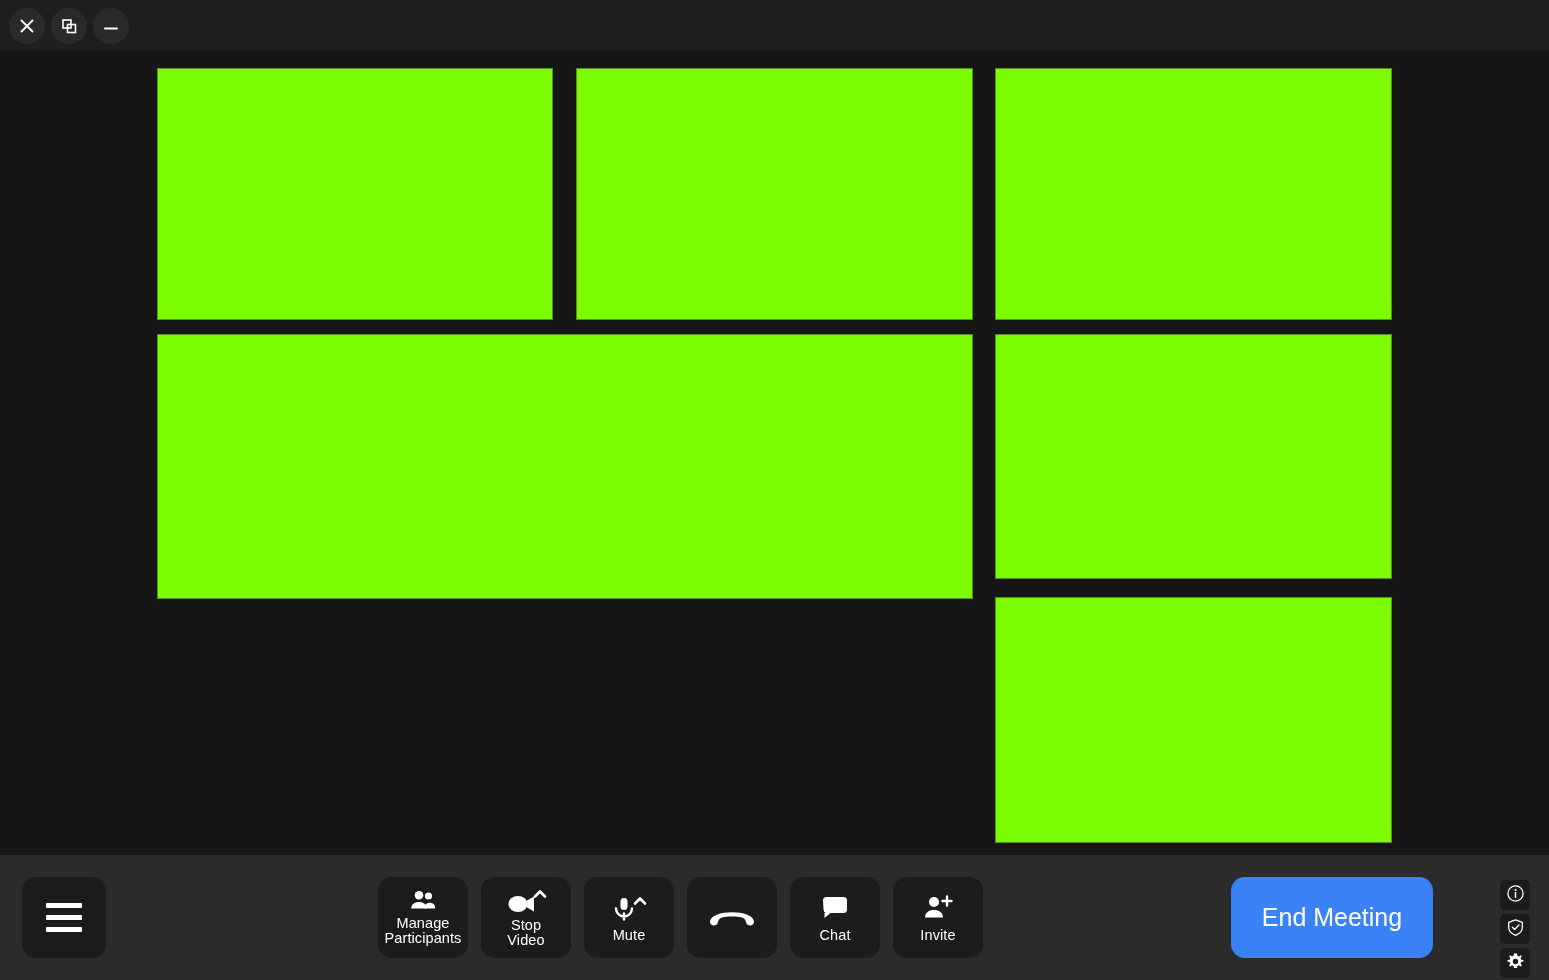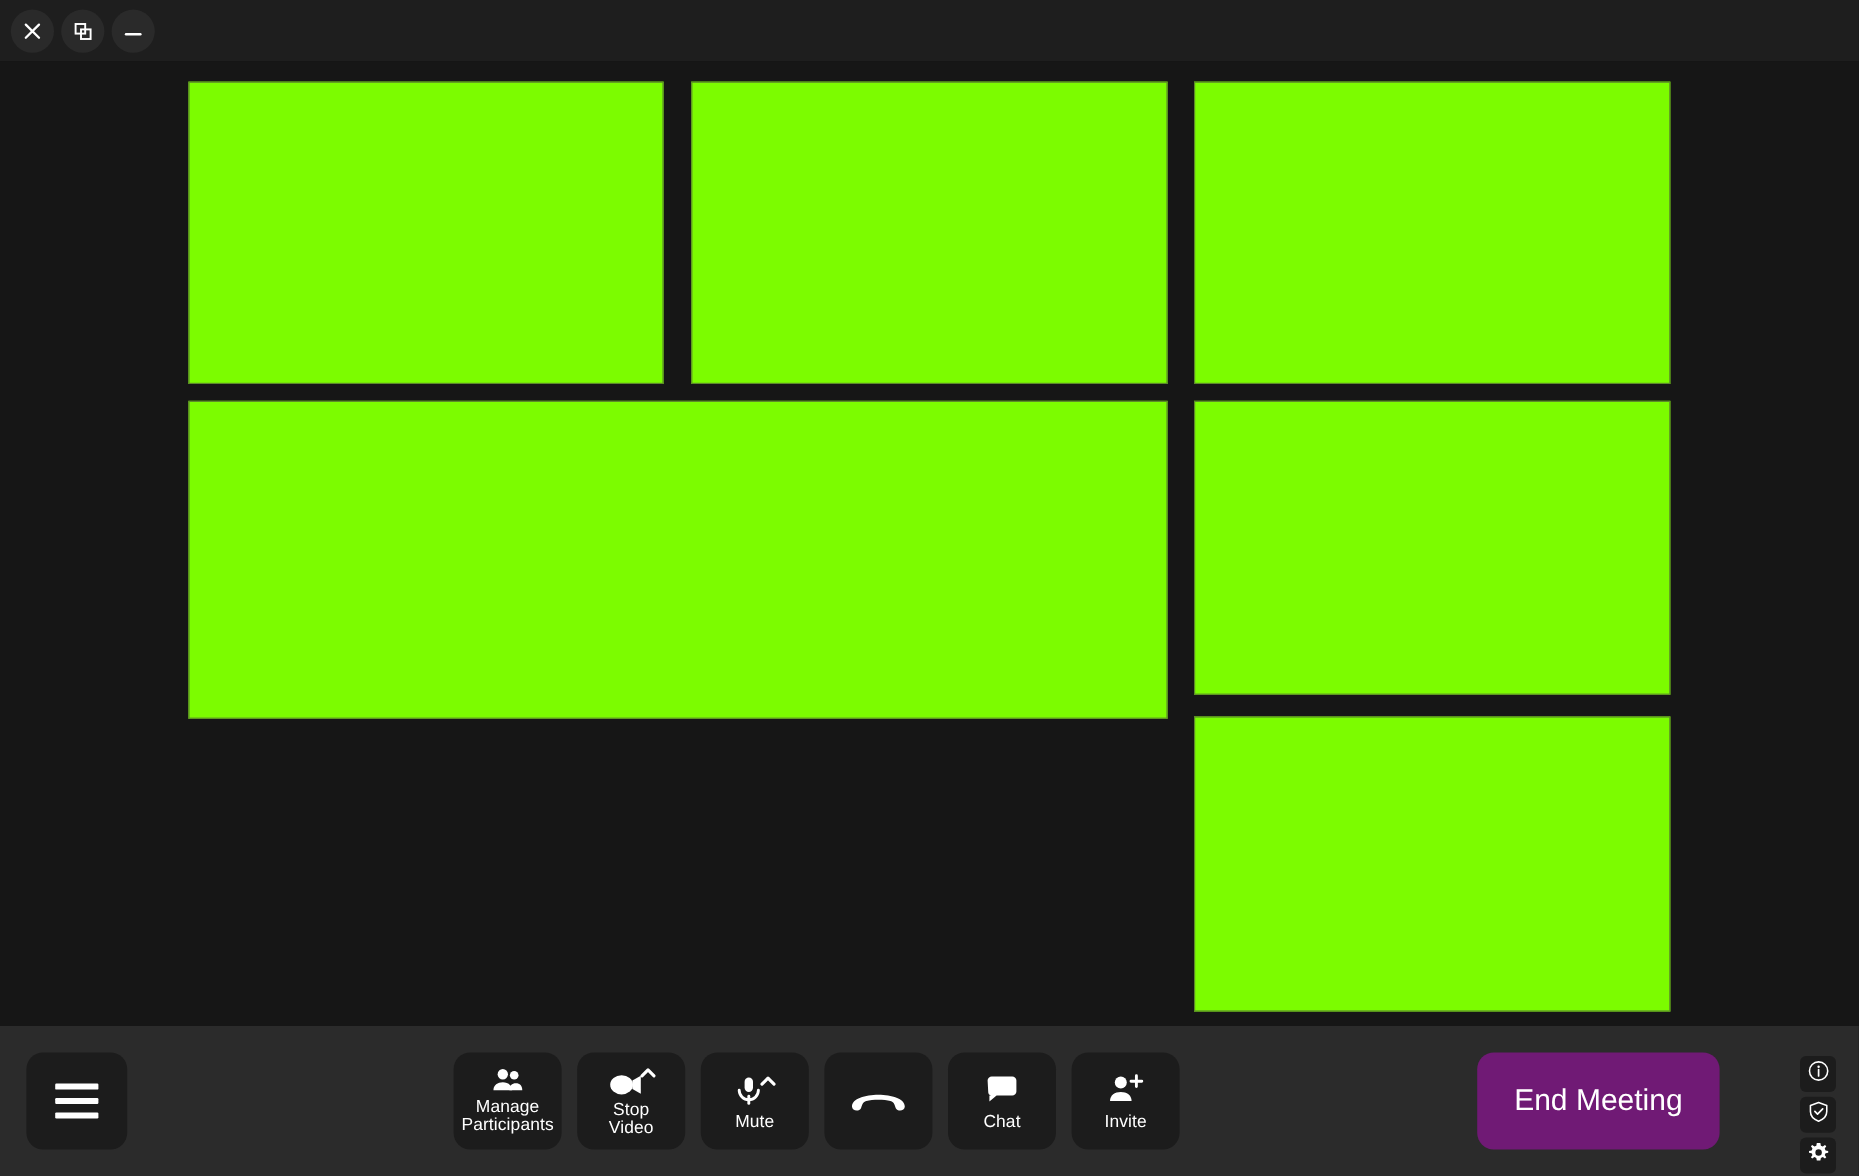--- a/index.html
+++ b/index.html
@@ -72,21 +72,21 @@
   }
   .tool-icon { height:34px; display:flex; align-items:center; justify-content:center; }
   .tool-label {
     font-size:14.5px; line-height:15.5px; text-align:center;
     margin-top:3px; white-space:pre-line; letter-spacing:.1px;
   }
 
   #end-meeting {
     position:absolute; left:1231px; top:22px;
     width:202px; height:81px;
-    border-radius:14px; background:#701a75;
+    border-radius:14px; background:#3b82f6;
     display:flex; align-items:center; justify-content:center;
     cursor:pointer; border:none;
     color:#fff;
     font-family:"Liberation Sans", sans-serif;
     font-size:25px;
   }
 
   #side-icons {
     position:absolute; left:1500px; top:880px;
     display:flex; flex-direction:column; gap:4px;

